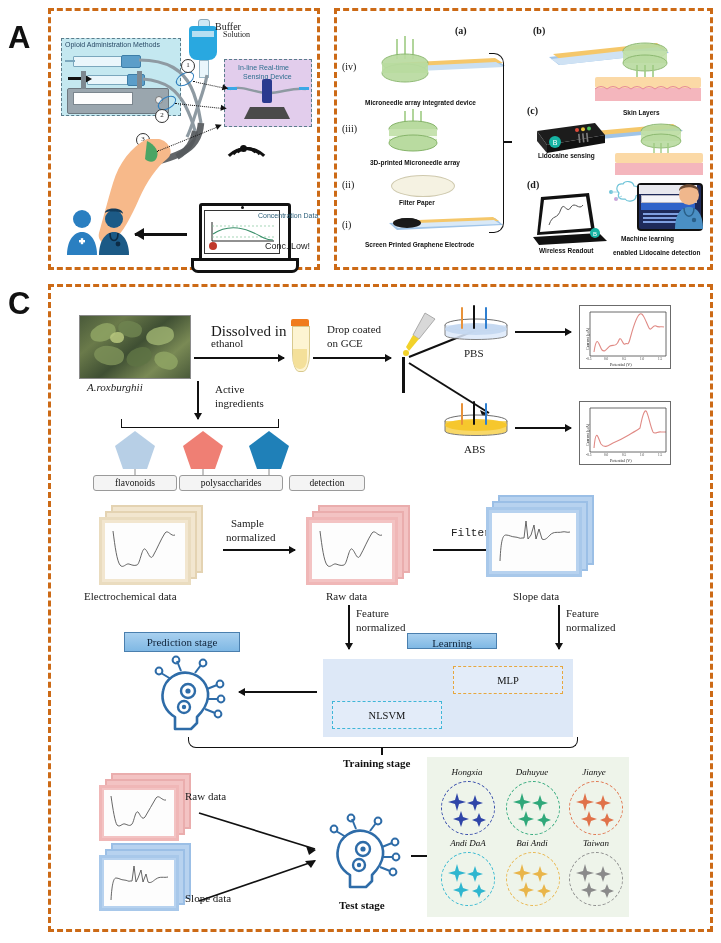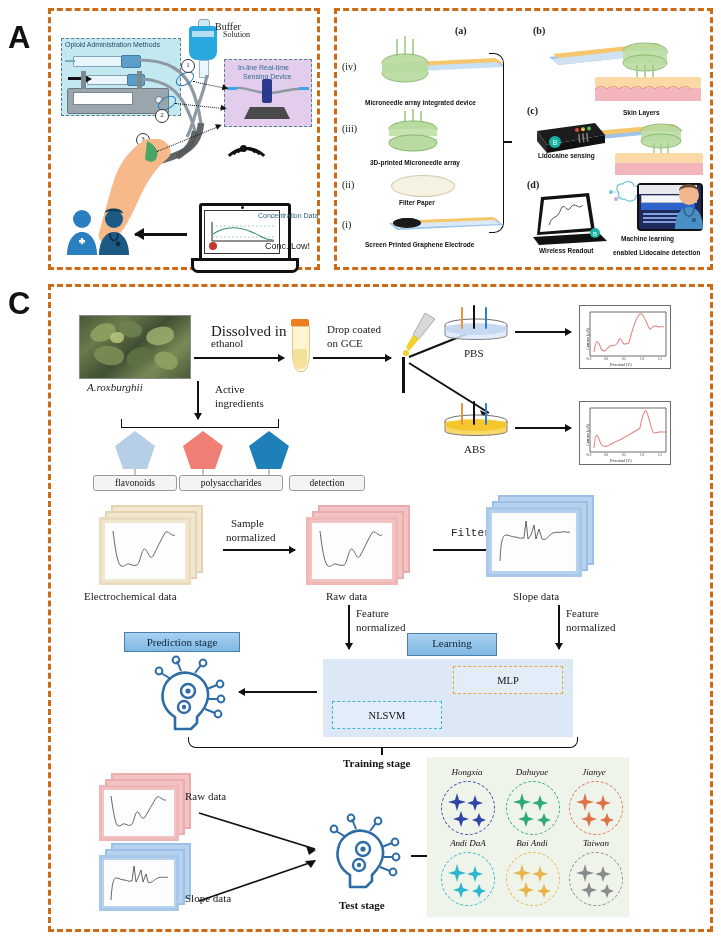--- a/index.html
+++ b/index.html
@@ -499,21 +499,21 @@
 
   <div class="arrow-v" style="left:297px;top:318px;height:44px;"></div>
   <div class="txt" style="left:305px;top:320px;font-size:11px;">Feature</div>
   <div class="txt" style="left:305px;top:334px;font-size:11px;">normalized</div>
 
   <div class="arrow-v" style="left:507px;top:318px;height:44px;"></div>
   <div class="txt" style="left:515px;top:320px;font-size:11px;">Feature</div>
   <div class="txt" style="left:515px;top:334px;font-size:11px;">normalized</div>
 
   <div class="bluebtn" style="left:73px;top:345px;width:116px;height:20px;line-height:19px;">Prediction stage</div>
-  <div class="bluebtn" style="left:356px;top:346px;width:90px;height:23px;line-height:19px;">Learning</div>
+  <div class="bluebtn" style="left:356px;top:346px;width:90px;height:16px;line-height:19px;">Learning</div>
 
   <svg class="brainwrap pathsvg" style="left:100px;top:370px;width:78px;height:78px;">
     <path d="M24,72 L24,60 C14,54 10,44 12,34 C14,22 26,14 38,16 C50,18 58,28 57,40
              C56,50 50,56 46,60 L46,66 L40,72 Z" fill="none" stroke="#2e6ca8" stroke-width="2.6" stroke-linejoin="round"></path>
     <circle cx="37" cy="34" r="7" fill="none" stroke="#2e6ca8" stroke-width="2.4"></circle>
     <circle cx="37" cy="34" r="2.6" fill="#2e6ca8"></circle>
     <circle cx="33" cy="50" r="6" fill="none" stroke="#2e6ca8" stroke-width="2.4"></circle>
     <circle cx="33" cy="50" r="2.2" fill="#2e6ca8"></circle>
     <line x1="20" y1="22" x2="10" y2="16" stroke="#2e6ca8" stroke-width="2"></line>
     <circle cx="8" cy="14" r="3.4" fill="none" stroke="#2e6ca8" stroke-width="2"></circle>

